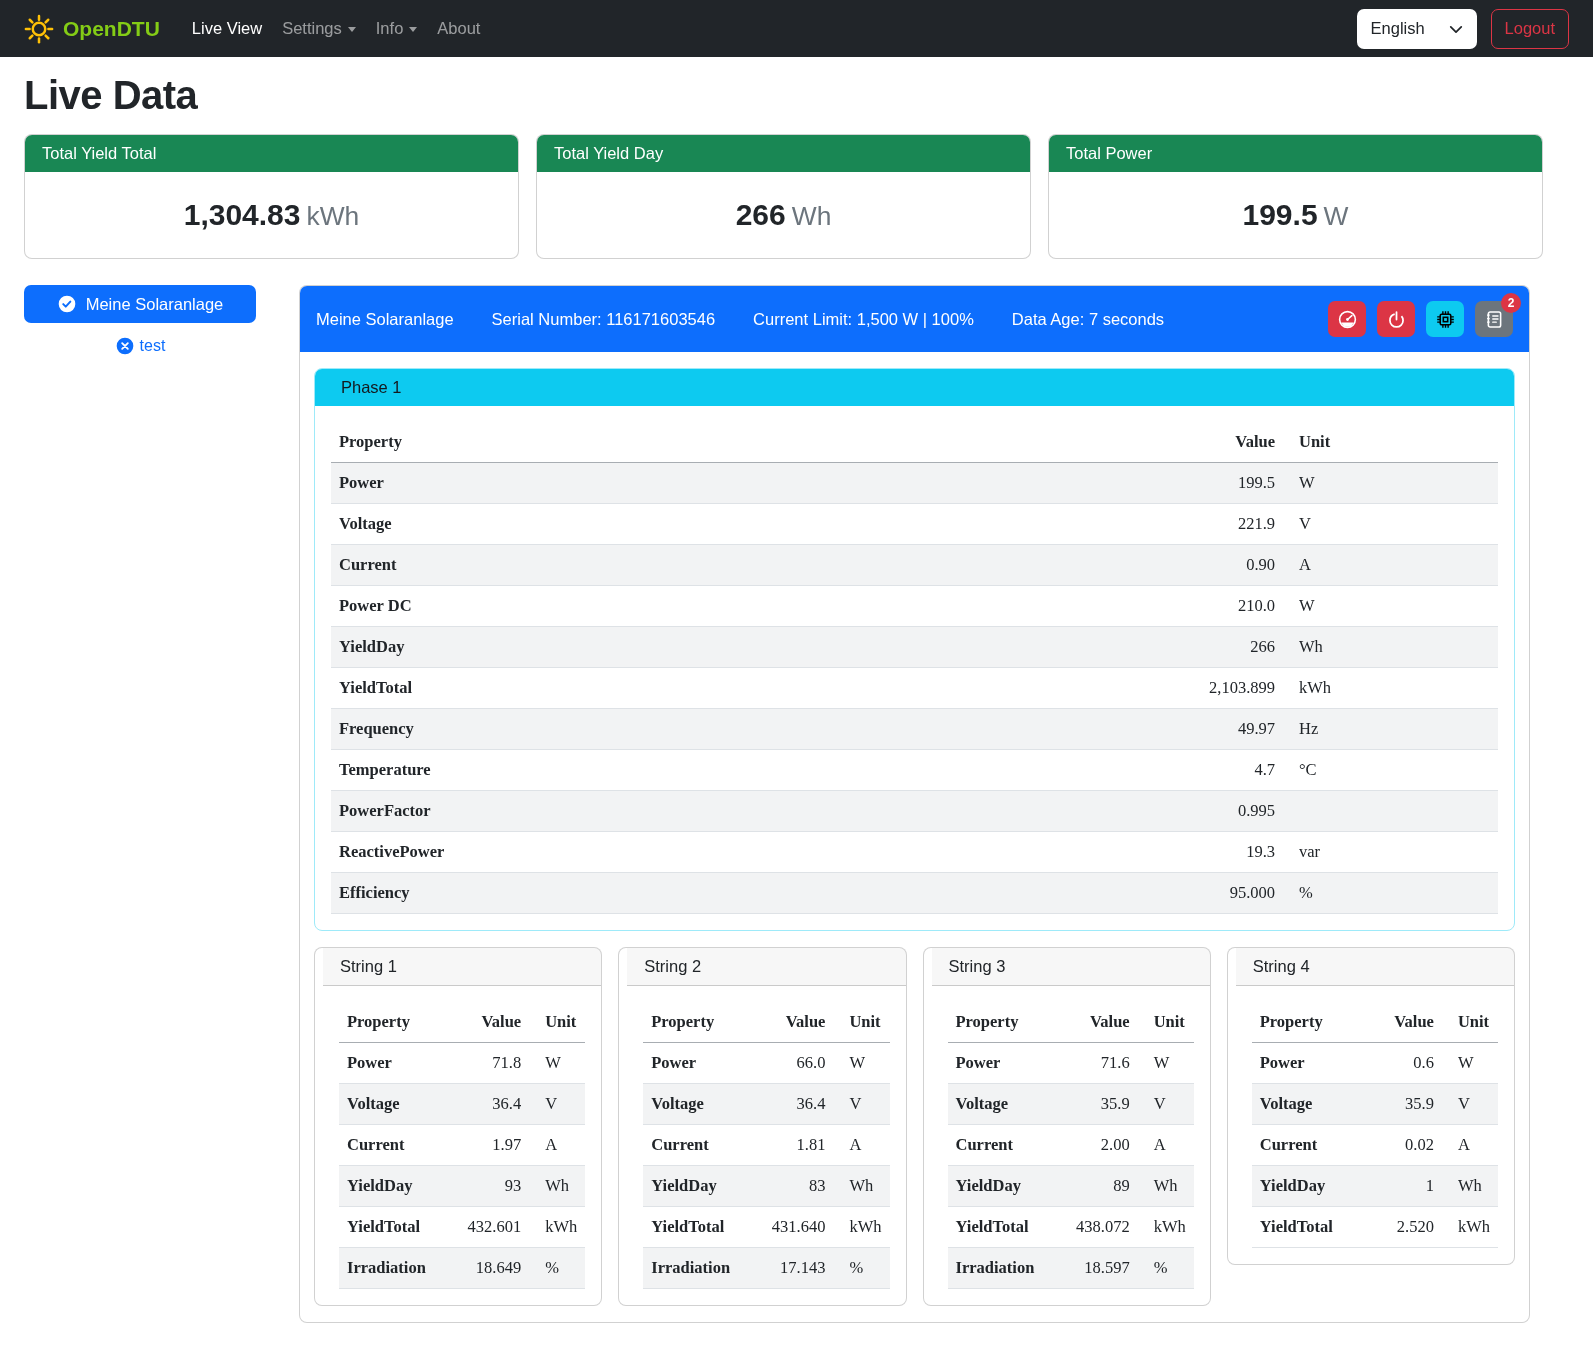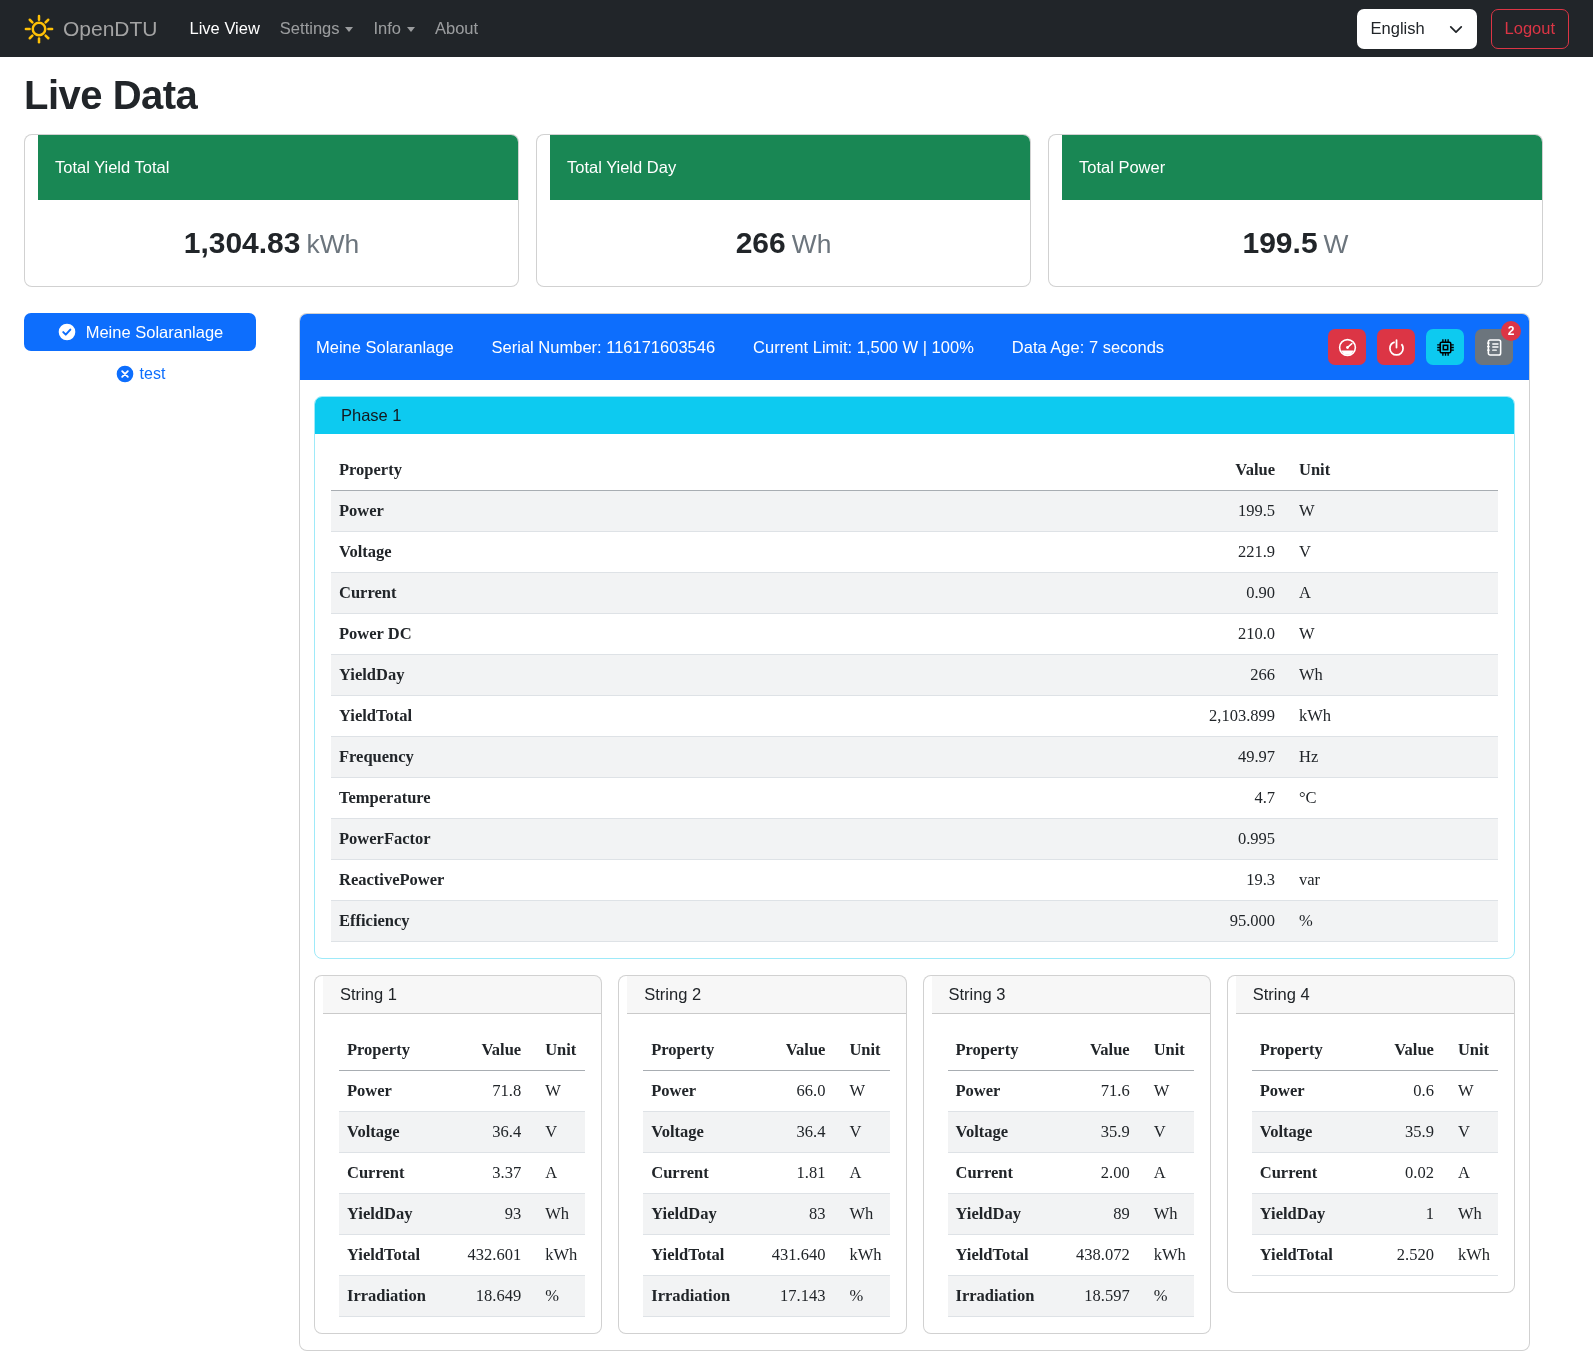--- a/index.html
+++ b/index.html
@@ -1,41 +1,41 @@
 <!DOCTYPE html>
 <html><head>
 <meta charset="utf-8">
 <style>
   * { box-sizing: border-box; margin: 0; padding: 0; }
   html, body { background: #ffffff; font-family: "Liberation Sans", sans-serif; color: #212529; }
   body { width: 1593px; min-height: 1359px; }
 
   
   .navbar { height: 57px; background: #212529; display: flex; align-items: center; padding: 0 24px; }
-  .brand { display: flex; align-items: center; gap: 9px; color: #a3a3a3; font-size: 21px; font-weight: 400; }
+  .brand { display: flex; align-items: center; gap: 9px; color: #84cc16; font-size: 21px; font-weight: 700; }
   .nav-links { display: flex; align-items: center; margin-left: 22px; }
   .nav-link { font-size: 16.5px; color: rgba(255,255,255,.55); padding: 8px 10px; cursor: pointer; }
   .nav-link.active { color: #ffffff; }
   .caret { display: inline-block; width: 0; height: 0; border-left: 4.5px solid transparent;
            border-right: 4.5px solid transparent; border-top: 5px solid currentColor;
            margin-left: 6px; vertical-align: middle; }
   .nav-right { margin-left: auto; display: flex; align-items: center; gap: 14px; }
   .lang-select { background: #fff; color: #212529; border-radius: 7px; height: 40px; min-width: 120px;
                  display: flex; align-items: center; justify-content: space-between; padding: 0 14px;
                  font-size: 16.5px; cursor: pointer; }
   .logout-btn { background: transparent; border: 1px solid #dc3545; color: #dc3545; border-radius: 7px;
                 height: 40px; padding: 0 13px; font-size: 16.5px; font-family: inherit; cursor: pointer; }
 
   
   .page { padding: 0 24px; }
   .page-title { font-size: 40px; font-weight: 700; margin: 16px 0 16px; letter-spacing: -0.5px; }
 
   .summary-row { display: grid; grid-template-columns: repeat(3, 1fr); gap: 17px; margin-right: 26px; }
   .summary-card { border: 1px solid rgba(0,0,0,.18); border-radius: 8px; overflow: hidden; background: #fff; }
-  .summary-card .hdr { background: #198754; color: #fff; font-size: 16.5px; padding: 23px 17px; margin-left: 13px; }
+  .summary-card .hdr { background: #198754; color: #fff; font-size: 16.5px; padding: 9px 17px; }
   .summary-card .bdy { padding: 26px 16px; text-align: center; font-size: 30px; font-weight: 600; }
   .summary-card .unit { color: #6c757d; font-weight: 500; font-size: 0.88em; margin-left: 6px; }
 
   
   .main-row { display: flex; gap: 43px; margin-top: 26px; margin-right: 39px; align-items: flex-start; padding-bottom: 29px; }
   .sidebar { width: 232px; flex: 0 0 232px; }
   .inv-select-btn { width: 100%; background: #0d6efd; border: none; color: #fff; font-family: inherit;
                     font-size: 16.5px; border-radius: 7px; height: 38px; display: flex; align-items: center;
                     justify-content: center; gap: 9px; cursor: pointer; }
   .inv-toggle { margin-top: 13px; display: flex; align-items: center; justify-content: center; gap: 5px;
@@ -328,21 +328,21 @@
                       <td class="val">71.8</td>
                       <td class="unit">W</td>
                     </tr>
                     <tr>
                       <td class="prop">Voltage</td>
                       <td class="val">36.4</td>
                       <td class="unit">V</td>
                     </tr>
                     <tr>
                       <td class="prop">Current</td>
-                      <td class="val">3.37</td>
+                      <td class="val">1.97</td>
                       <td class="unit">A</td>
                     </tr>
                     <tr>
                       <td class="prop">YieldDay</td>
                       <td class="val">93</td>
                       <td class="unit">Wh</td>
                     </tr>
                     <tr>
                       <td class="prop">YieldTotal</td>
                       <td class="val">432.601</td>

